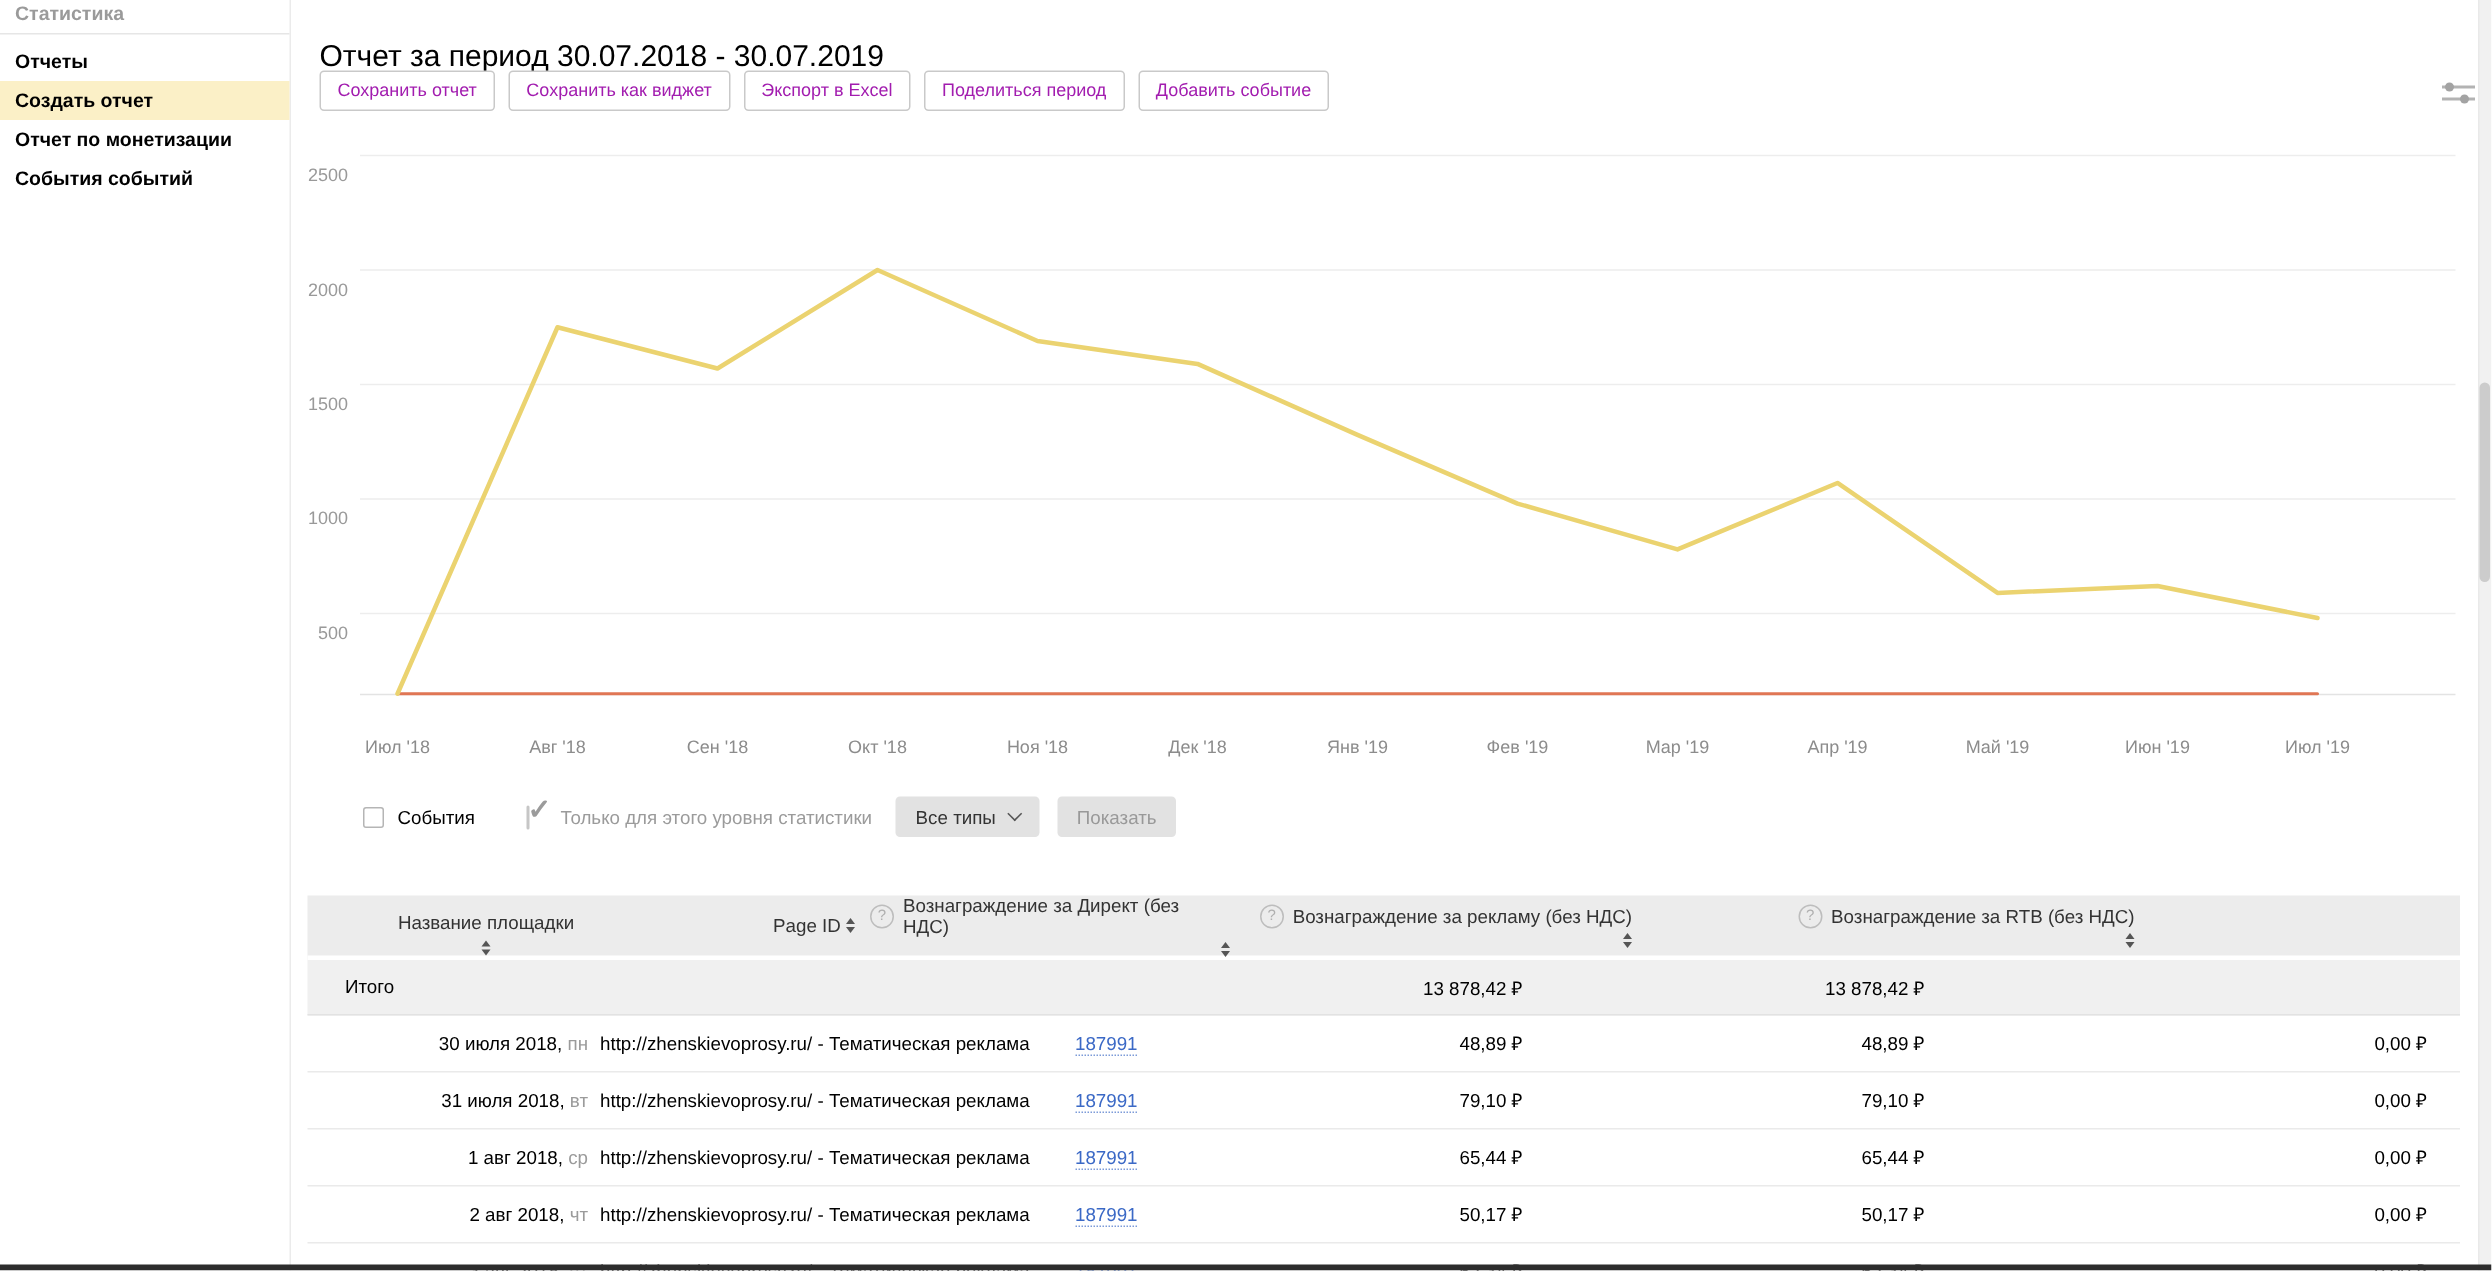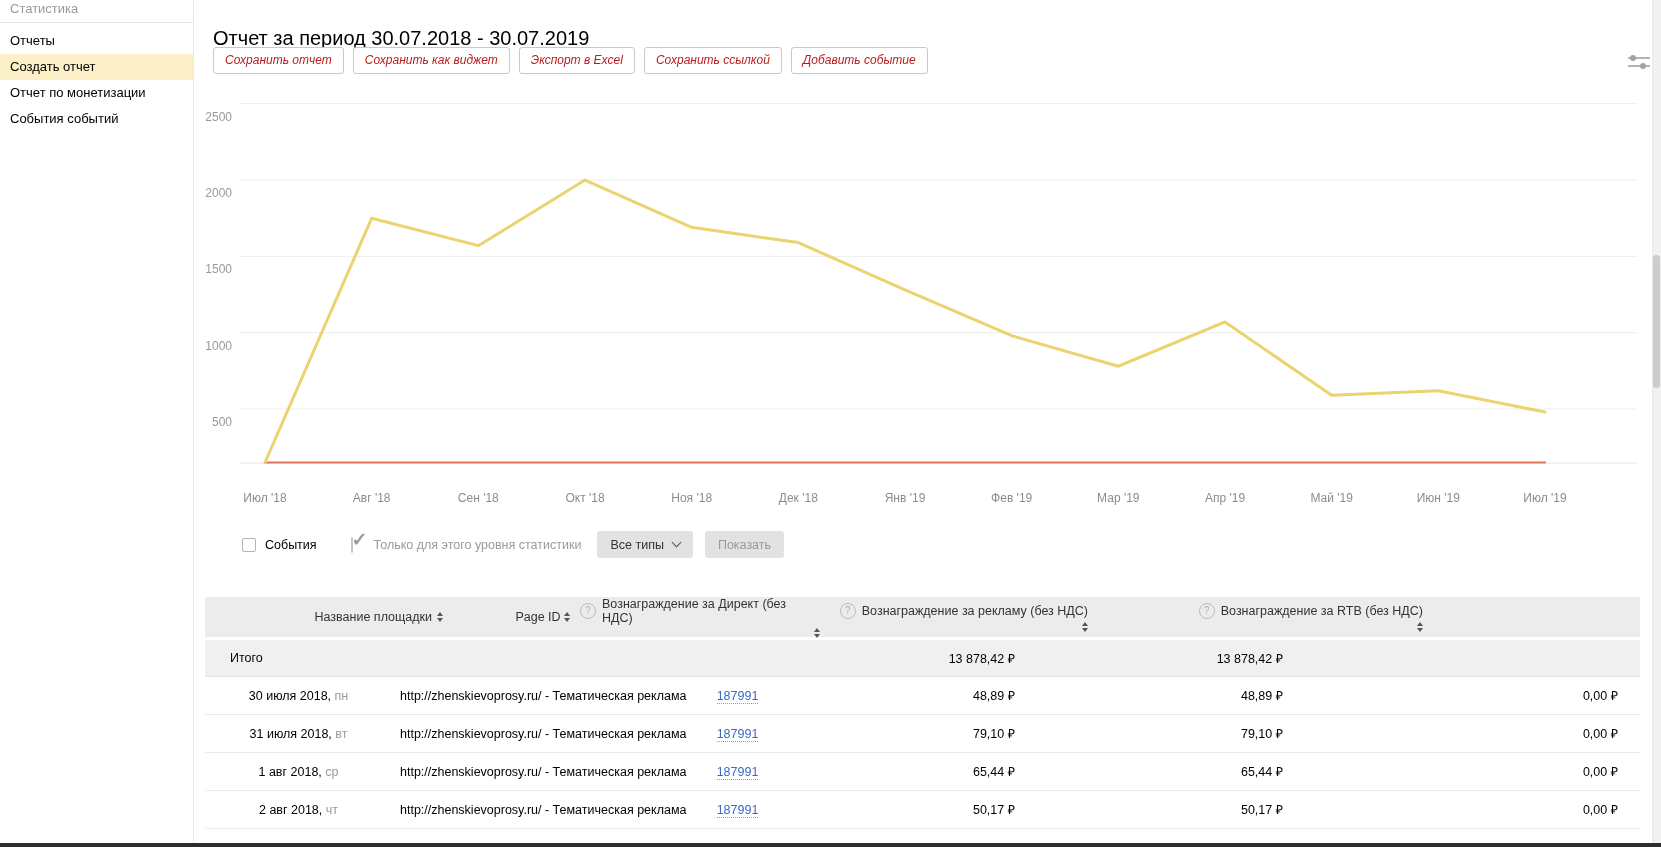--- a/index.html
+++ b/index.html
@@ -1,31 +1,31 @@
 <!DOCTYPE html>
 <html><head>
 <meta charset="utf-8">
 <style>
   html,body{margin:0;padding:0;}
   body{
     width:1661px;height:847px;overflow:hidden;position:relative;
     background:#fff;font-family:"Liberation Sans",sans-serif;color:#000;
   }
   
-  .sidebar{position:absolute;left:0;top:0;width:193px;height:847px;background:#fff;border-right:1px solid #ebebeb;}
+  .sidebar{position:absolute;left:0;top:0;width:193px;height:847px;background:#fff;border-right:1px solid #ebebeb;font-weight:bold;}
   .sb-section{font-size:13px;color:#9a9a9a;padding:1px 0 6px 10px;}
   .sb-divider{border-top:1px solid #e6e6e6;}
   .sb-items{margin-top:5px;}
   .sb-item{font-size:13px;color:#000;padding:6px 10px;line-height:14px;cursor:pointer;white-space:nowrap;}
   .sb-item.active{background:#fbf0c7;}
   
   .page-title{position:absolute;left:213px;top:14px;font-size:20px;font-weight:400;color:#000;white-space:nowrap;}
   .btn-row{position:absolute;left:213px;top:47px;display:flex;gap:9px;}
   .btn{height:27px;line-height:25px;padding:0 11px;border:1px solid #c9c9c9;border-radius:3px;
-       background:#fff;font-size:12px;color:#b91c1c;white-space:nowrap;cursor:pointer;box-sizing:border-box;font-style:italic;}
+       background:#fff;font-size:12px;color:#a21caf;white-space:nowrap;cursor:pointer;box-sizing:border-box;}
   .tune-icon{position:absolute;left:1627px;top:52px;cursor:pointer;}
   
   #chart{position:absolute;left:205px;top:95px;}
   
   .controls{position:absolute;left:242px;top:531px;display:flex;align-items:center;font-size:12.5px;}
   .cbox{width:14px;height:14px;border:1px solid #b5b5b5;border-radius:2px;background:#fff;box-sizing:border-box;cursor:pointer;}
   .cbox-wrap{position:relative;width:14px;height:14px;}
   .cbox-check{position:absolute;left:1px;top:-10px;color:#9b9b9b;font-size:19px;font-weight:bold;pointer-events:none;}
   .ctl-label{margin-left:9px;color:#000;}
   .ctl-label.dim{color:#9b9b9b;}
@@ -35,29 +35,29 @@
   .chev{display:inline-block;width:6px;height:6px;border-right:1.6px solid #555;border-bottom:1.6px solid #555;
         transform:rotate(45deg);margin-left:9px;margin-top:-4px;}
   
   .rtable{position:absolute;left:205px;top:597px;width:1435px;}
   .thead{display:flex;background:#ececec;height:43px;border-bottom:3px solid #fff;box-sizing:border-box;}
   .th{box-sizing:border-box;font-size:12.5px;color:#333;cursor:pointer;}
   .trow{display:flex;align-items:center;height:38px;border-bottom:1px solid #eaeaea;font-size:12.5px;box-sizing:border-box;}
   .trow.totals{height:37px;background:#f0f0f0;border-bottom:1px solid #e2e2e2;}
   .c1{width:195px;} .c2{width:300px;} .c3{width:75px;} .c4{width:245px;} .c5{width:268px;} .c6{width:352px;}
   .td{box-sizing:border-box;white-space:nowrap;}
-  .td.c1{text-align:center;padding-right:8px;}
+  .td.c1{text-align:right;padding-right:8px;}
   .td.c3{text-align:center;}
   .td.c4,.td.c5{text-align:right;padding-right:5px;}
   .td.c6{text-align:right;padding-right:22px;}
   .totals .td.c1{text-align:left;padding-left:25px;}
   .wd{color:#9b9b9b;}
   .pid{color:#3b69c6;border-bottom:1px dotted #7d9bd8;cursor:pointer;text-decoration:none;}
   .th.c1{display:flex;align-items:center;justify-content:flex-end;padding-right:8px;gap:5px;}
-  .th.c2{display:flex;align-items:center;justify-content:flex-end;padding-right:62px;gap:5px;}
+  .th.c2{display:flex;align-items:center;justify-content:flex-end;padding-right:62px;gap:5px;flex-direction:column;}
   .th.c3{display:flex;flex-direction:row;align-items:center;justify-content:center;gap:3px;}
   .th.c4,.th.c5,.th.c6{display:flex;flex-direction:column;align-items:flex-end;justify-content:center;gap:3px;}
   .th.c4{padding-right:5px;} .th.c5{padding-right:5px;} .th.c6{padding-right:22px;}
   .hline{display:flex;align-items:center;gap:6px;}
   .qicon{width:14px;height:14px;border:1px solid #bdbdbd;border-radius:50%;color:#b0b0b0;font-size:10px;
          line-height:13px;text-align:center;display:inline-block;flex:none;cursor:pointer;}
   .sort-both{display:inline-flex;flex-direction:column;gap:2px;}
   .arr-up{width:0;height:0;border-left:3.5px solid transparent;border-right:3.5px solid transparent;border-bottom:4.5px solid #555;}
   .arr-down{width:0;height:0;border-left:3.5px solid transparent;border-right:3.5px solid transparent;border-top:4.5px solid #555;}
   .arr-asc{width:0;height:0;border-left:4.5px solid transparent;border-right:4.5px solid transparent;border-bottom:6px solid #3a3a3a;}
@@ -78,21 +78,21 @@
       <div class="sb-item">Отчет по монетизации</div>
       <div class="sb-item">События событий</div>
     </nav>
 </aside>
 
 <h1 class="page-title">Отчет за период 30.07.2018 - 30.07.2019</h1>
 <div class="btn-row" id="btn-row">
     <button class="btn">Сохранить отчет</button>
     <button class="btn">Сохранить как виджет</button>
     <button class="btn">Экспорт в Excel</button>
-    <button class="btn">Сохранить ссылкой</button>
+    <button class="btn">Поделиться период</button>
     <button class="btn">Добавить событие</button>
   </div>
 
 <svg class="tune-icon" width="24" height="20" viewBox="0 0 24 20">
   <line x1="1" y1="6" x2="23" y2="6" stroke="#b3b3b3" stroke-width="2"></line>
   <circle cx="6" cy="6" r="3" fill="#a3a3a3"></circle>
   <line x1="1" y1="14" x2="23" y2="14" stroke="#b3b3b3" stroke-width="2"></line>
   <circle cx="16" cy="14" r="3" fill="#a3a3a3"></circle>
 </svg>
 

